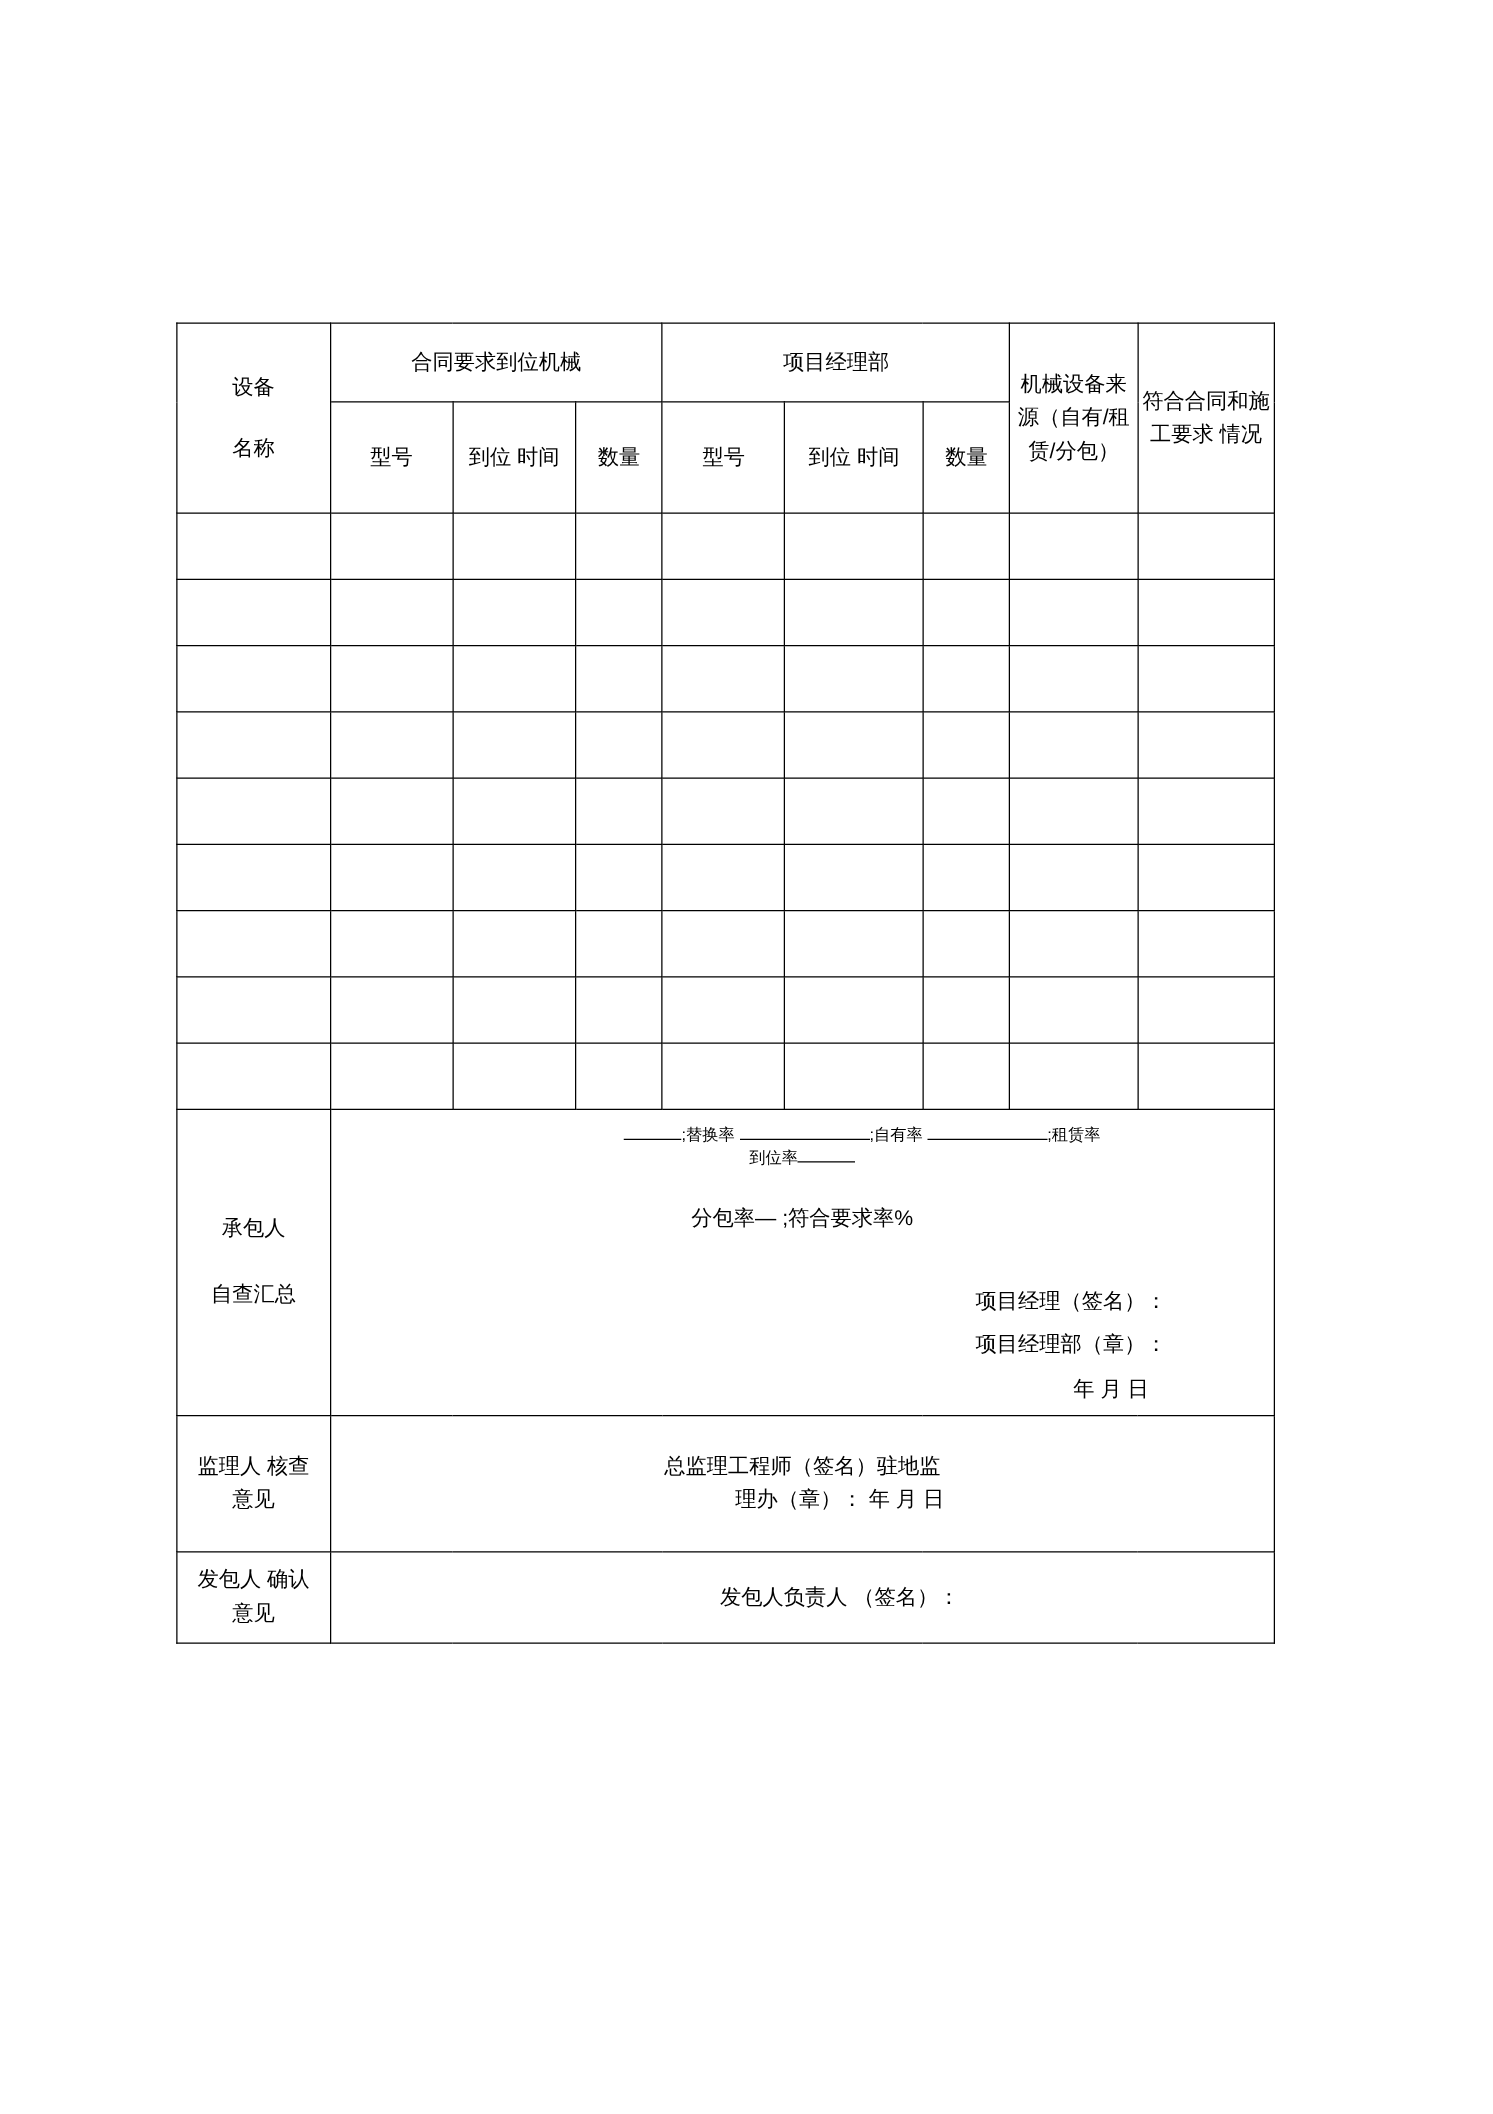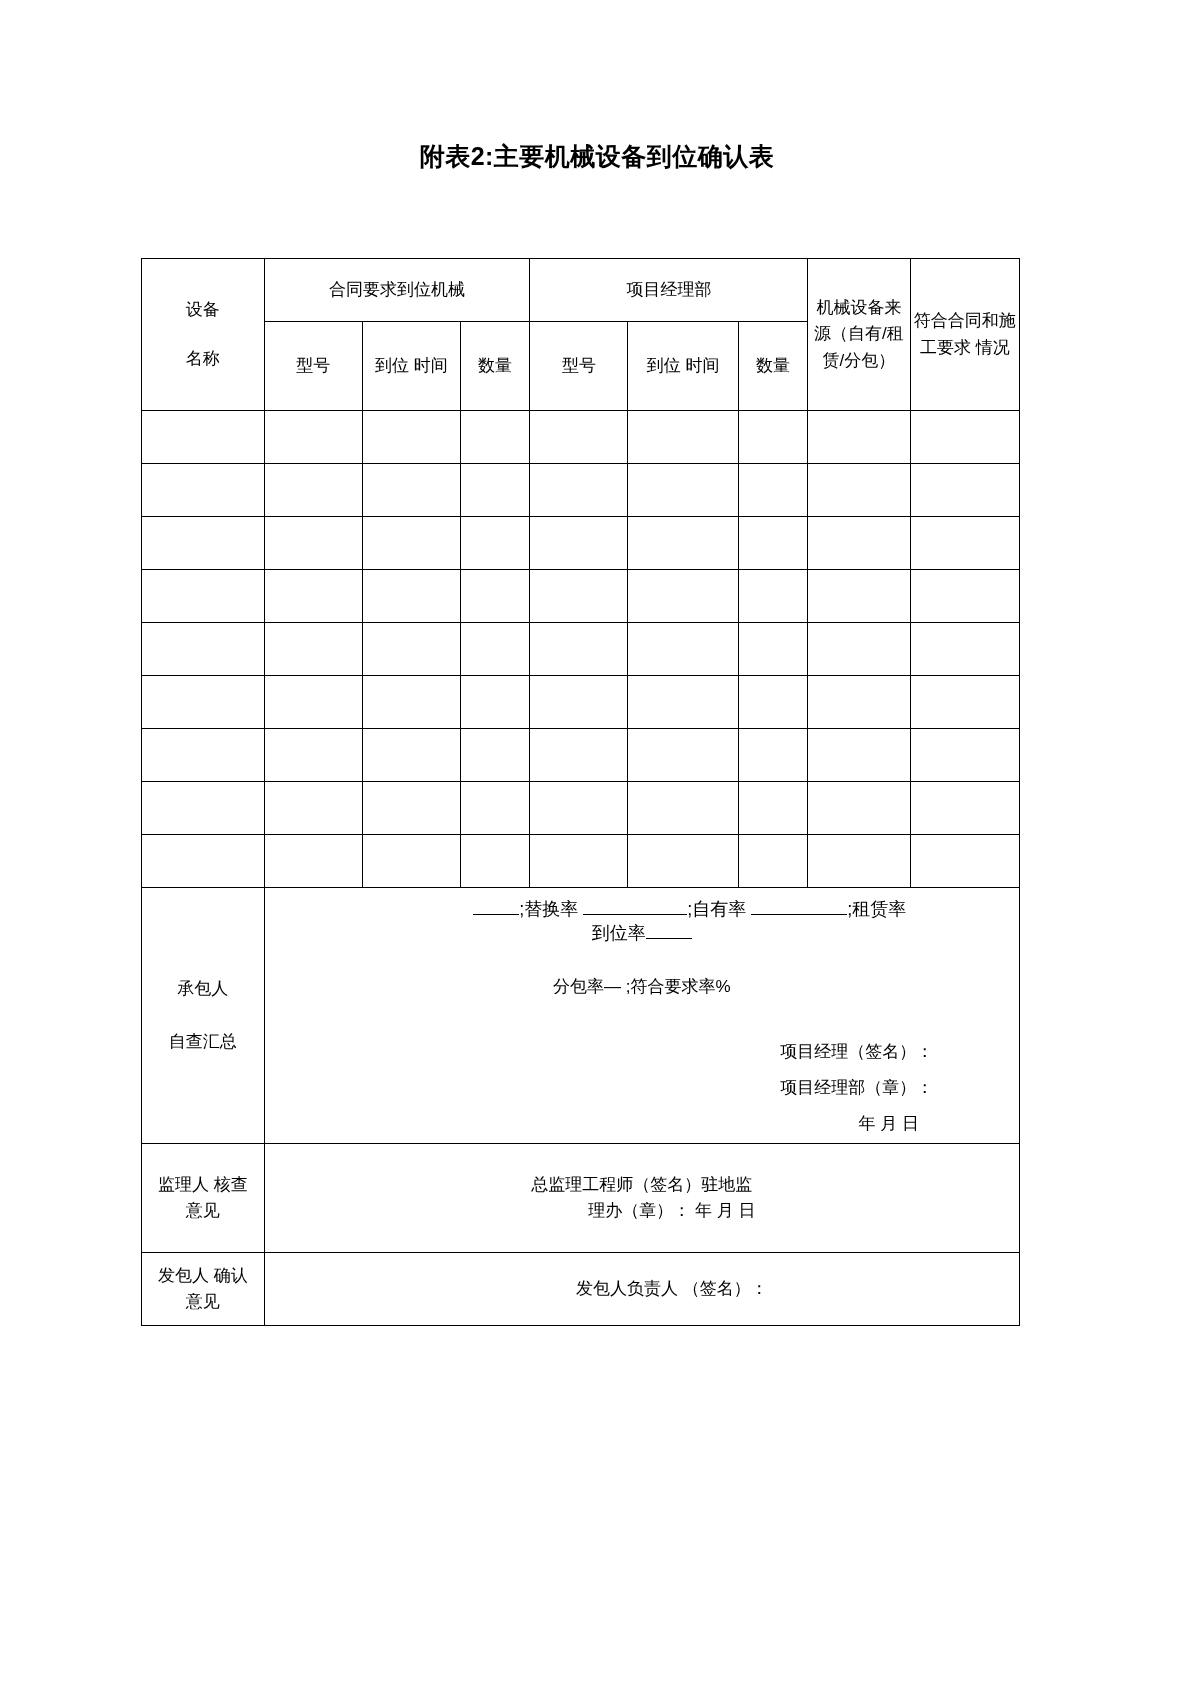--- a/index.html
+++ b/index.html
@@ -80,21 +80,21 @@
     line-height: 2.6;
   }
   .summary-body {
     text-align: left;
     padding: 10px 14px 18px 14px;
     position: relative;
     height: 230px;
     vertical-align: top;
   }
   .rate-line {
-    font-size: 18px;
+    font-size: 13px;
     position: relative;
     margin-top: 6px;
   }
   .rate-line .top-blanks {
     display: block;
     margin-left: 96px;
     letter-spacing: 0;
   }
   .rate-line .bot {
     display: block;
@@ -146,21 +146,20 @@
   .employer-body .inner {
     padding-left: 60px;
   }
   .nowrap { white-space: nowrap; }
 </style>
 </head>
 <body>
 
 <div class="page">
 
-  <div class="doc-title">附表2:主要机械设备到位确认表</div>
 
 
   <table class="form">
     <colgroup>
       <col style="width:120px">
       <col style="width:96px">
       <col style="width:96px">
       <col style="width:68px">
       <col style="width:96px">
       <col style="width:108px">

